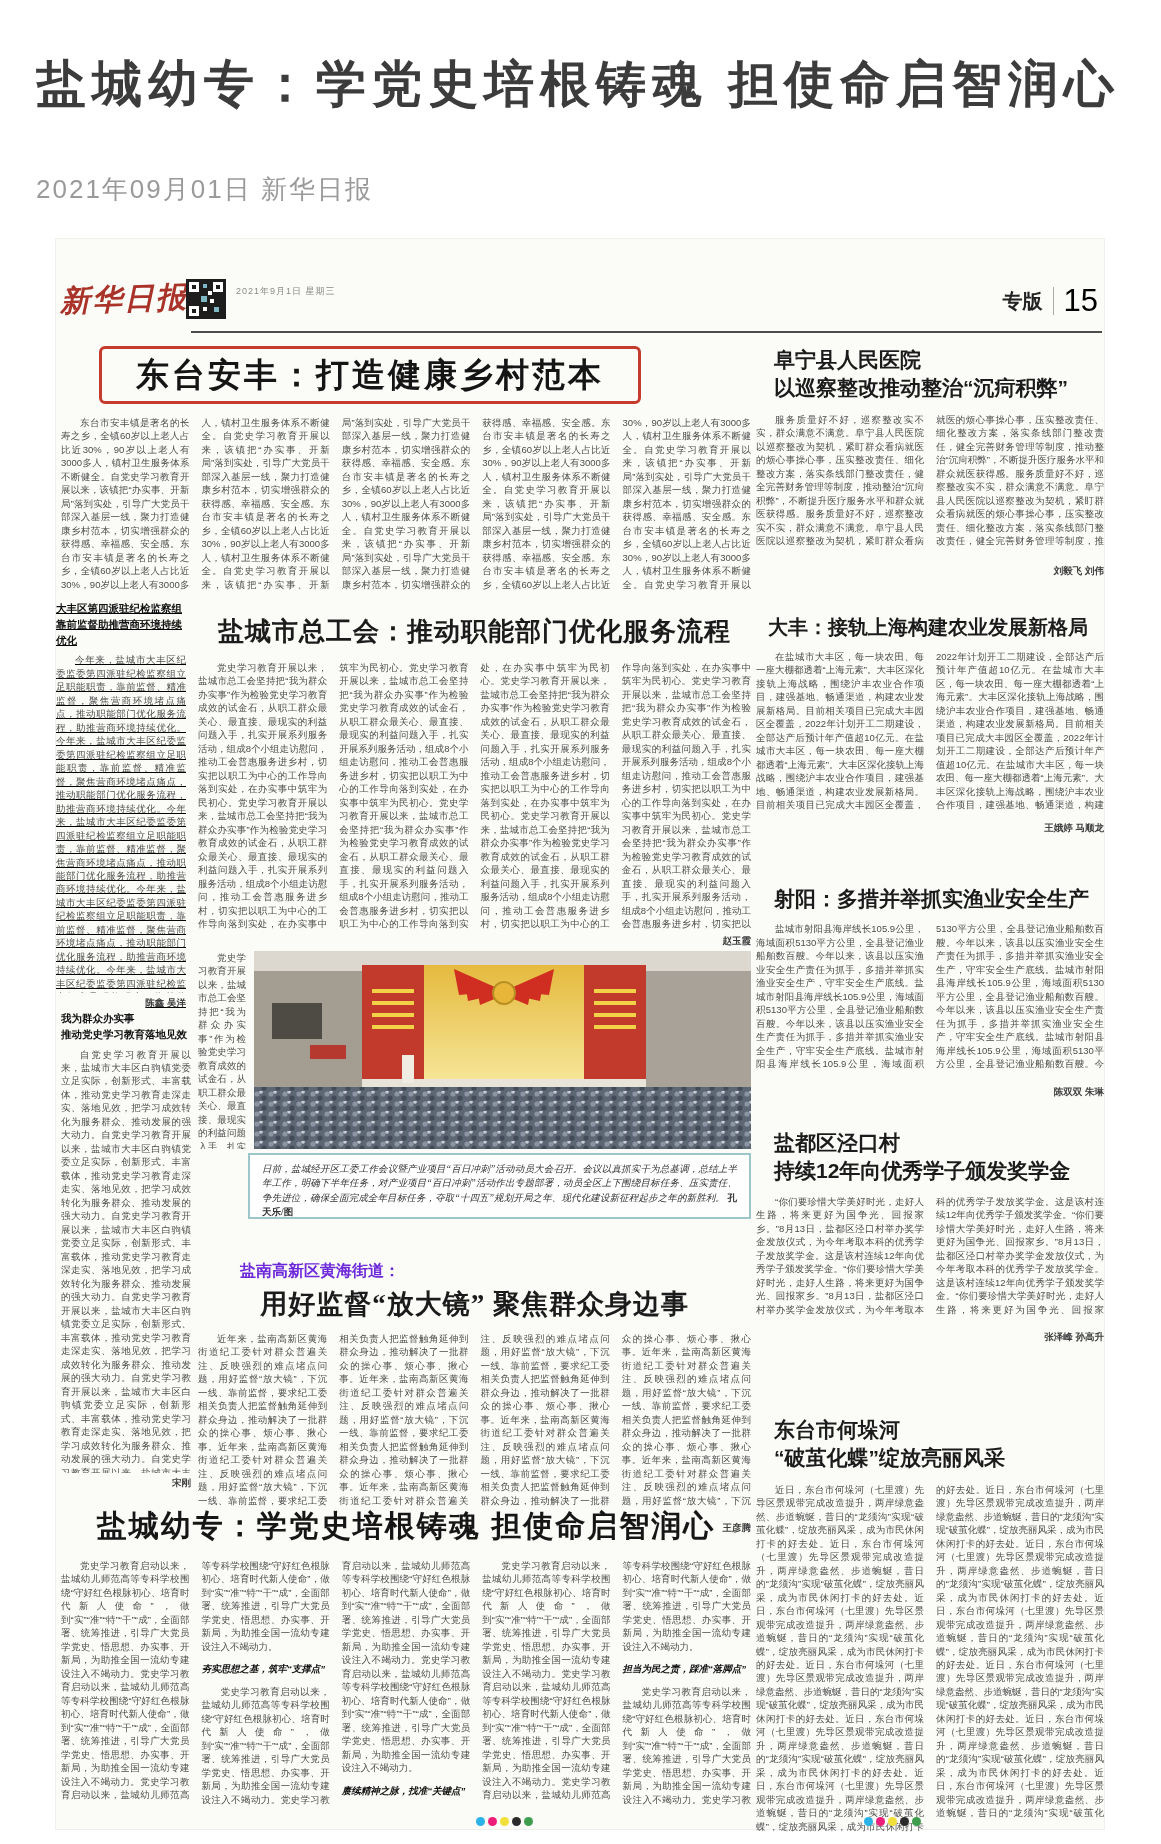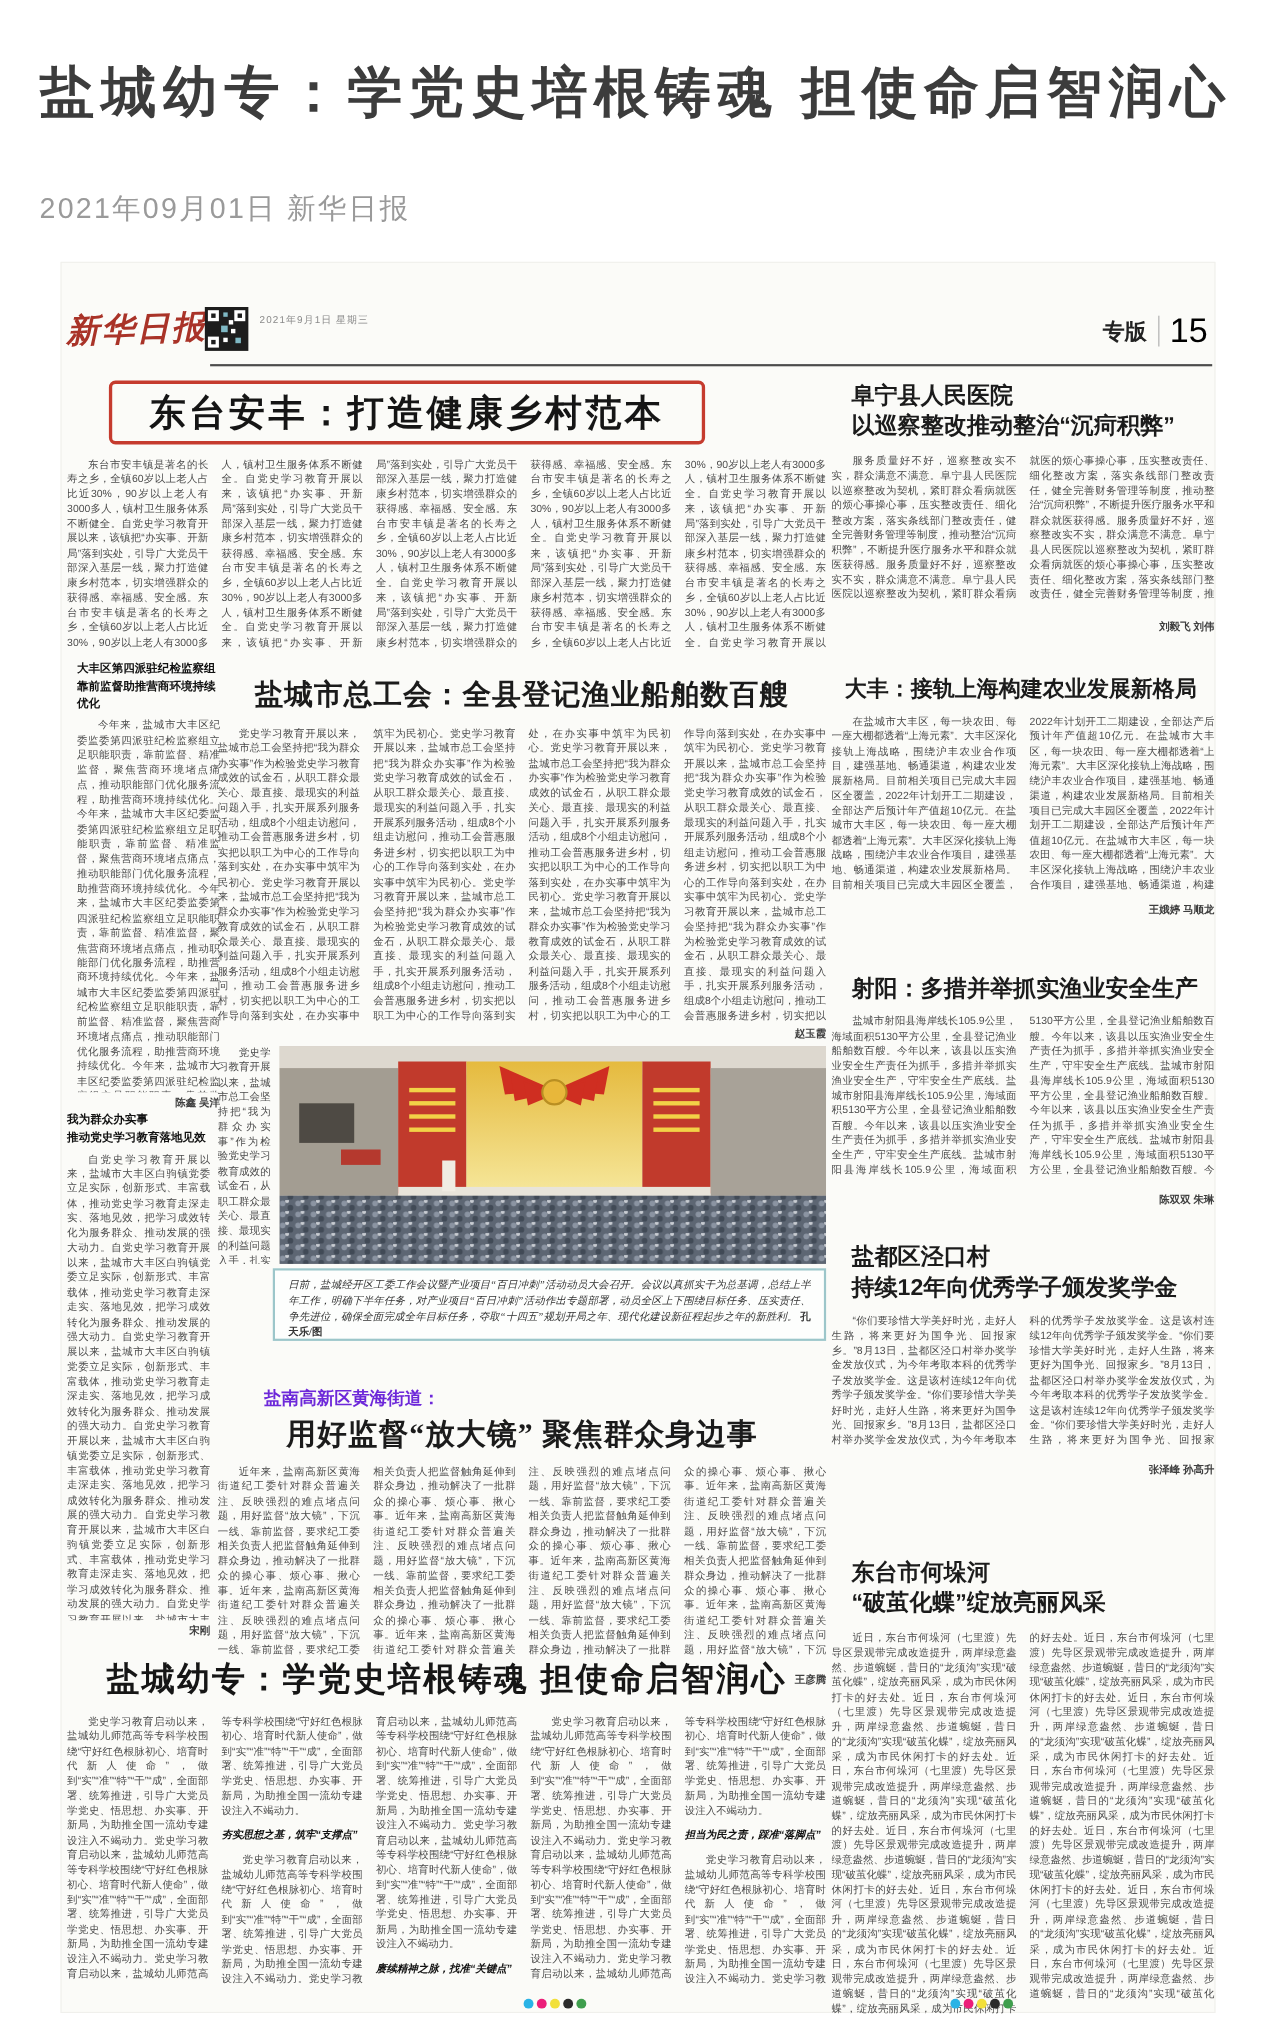--- a/index.html
+++ b/index.html
@@ -91,21 +91,21 @@
       <div class="hl-side">
         <div>阜宁县人民医院</div>
         <div>以巡察整改推动整治“沉疴积弊”</div>
       </div>
       <div class="body cols2" style="margin-top:10px;height:148px;">
         <p>服务质量好不好，巡察整改实不实，群众满意不满意。阜宁县人民医院以巡察整改为契机，紧盯群众看病就医的烦心事操心事，压实整改责任、细化整改方案，落实条线部门整改责任，健全完善财务管理等制度，推动整治“沉疴积弊”，不断提升医疗服务水平和群众就医获得感。服务质量好不好，巡察整改实不实，群众满意不满意。阜宁县人民医院以巡察整改为契机，紧盯群众看病就医的烦心事操心事，压实整改责任、细化整改方案，落实条线部门整改责任，健全完善财务管理等制度，推动整治“沉疴积弊”，不断提升医疗服务水平和群众就医获得感。服务质量好不好，巡察整改实不实，群众满意不满意。阜宁县人民医院以巡察整改为契机，紧盯群众看病就医的烦心事操心事，压实整改责任、细化整改方案，落实条线部门整改责任，健全完善财务管理等制度，推动整治“沉疴积弊”，不断提升医疗服务水平和群众就医获得感。服务质量好不好，巡察整改实不实，群众满意不满意。阜宁县人民医院以巡察整改为契机，紧盯群众看病就医的烦心事操心事，压实整改责任、细化整改方案，落实条线部门整改责任，健全完善财务管理等制度，推动整治“沉疴积弊”，不断提升医疗服务水平和群众就医获得感。</p>
       </div>
       <span class="byline body">刘毅飞  刘伟</span>
     </div>
 
-    <div class="abs" style="left:14px;top:362px;width:130px;height:400px;">
+    <div class="abs" style="left:0;top:362px;width:130px;height:400px;text-decoration:underline;">
       <div class="hl-colmn">
         <div>大丰区第四派驻纪检监察组</div>
         <div>靠前监督助推营商环境持续优化</div>
       </div>
       <div class="body" style="height:340px;">
         <p>今年来，盐城市大丰区纪委监委第四派驻纪检监察组立足职能职责，靠前监督、精准监督，聚焦营商环境堵点痛点，推动职能部门优化服务流程，助推营商环境持续优化。今年来，盐城市大丰区纪委监委第四派驻纪检监察组立足职能职责，靠前监督、精准监督，聚焦营商环境堵点痛点，推动职能部门优化服务流程，助推营商环境持续优化。今年来，盐城市大丰区纪委监委第四派驻纪检监察组立足职能职责，靠前监督、精准监督，聚焦营商环境堵点痛点，推动职能部门优化服务流程，助推营商环境持续优化。今年来，盐城市大丰区纪委监委第四派驻纪检监察组立足职能职责，靠前监督、精准监督，聚焦营商环境堵点痛点，推动职能部门优化服务流程，助推营商环境持续优化。今年来，盐城市大丰区纪委监委第四派驻纪检监察组立足职能职责，靠前监督、精准监督，聚焦营商环境堵点痛点，推动职能部门优化服务流程，助推营商环境持续优化。</p>
       </div>
       <span class="byline body">陈鑫  吴洋</span>
     </div>
 
@@ -114,21 +114,21 @@
         <div>我为群众办实事</div>
         <div>推动党史学习教育落地见效</div>
       </div>
       <div class="body" style="height:425px;">
         <p>自党史学习教育开展以来，盐城市大丰区白驹镇党委立足实际，创新形式、丰富载体，推动党史学习教育走深走实、落地见效，把学习成效转化为服务群众、推动发展的强大动力。自党史学习教育开展以来，盐城市大丰区白驹镇党委立足实际，创新形式、丰富载体，推动党史学习教育走深走实、落地见效，把学习成效转化为服务群众、推动发展的强大动力。自党史学习教育开展以来，盐城市大丰区白驹镇党委立足实际，创新形式、丰富载体，推动党史学习教育走深走实、落地见效，把学习成效转化为服务群众、推动发展的强大动力。自党史学习教育开展以来，盐城市大丰区白驹镇党委立足实际，创新形式、丰富载体，推动党史学习教育走深走实、落地见效，把学习成效转化为服务群众、推动发展的强大动力。自党史学习教育开展以来，盐城市大丰区白驹镇党委立足实际，创新形式、丰富载体，推动党史学习教育走深走实、落地见效，把学习成效转化为服务群众、推动发展的强大动力。自党史学习教育开展以来，盐城市大丰区白驹镇党委立足实际，创新形式、丰富载体，推动党史学习教育走深走实、落地见效，把学习成效转化为服务群众、推动发展的强大动力。</p>
       </div>
       <span class="byline body">宋刚</span>
     </div>
 
     <div class="abs" style="left:142px;top:375px;width:553px;height:337px;">
-      <div class="hl-serif" style="font-size:26px;letter-spacing:1px;">盐城市总工会：全县登记渔业船舶数百艘</div>
+      <div class="hl-serif" style="font-size:26px;letter-spacing:1px;">盐城市总工会：推动职能部门优化服务流程</div>
       <div class="body cols4" style="margin-top:12px;height:270px;">
         <p>党史学习教育开展以来，盐城市总工会坚持把“我为群众办实事”作为检验党史学习教育成效的试金石，从职工群众最关心、最直接、最现实的利益问题入手，扎实开展系列服务活动，组成8个小组走访慰问，推动工会普惠服务进乡村，切实把以职工为中心的工作导向落到实处，在办实事中筑牢为民初心。党史学习教育开展以来，盐城市总工会坚持把“我为群众办实事”作为检验党史学习教育成效的试金石，从职工群众最关心、最直接、最现实的利益问题入手，扎实开展系列服务活动，组成8个小组走访慰问，推动工会普惠服务进乡村，切实把以职工为中心的工作导向落到实处，在办实事中筑牢为民初心。党史学习教育开展以来，盐城市总工会坚持把“我为群众办实事”作为检验党史学习教育成效的试金石，从职工群众最关心、最直接、最现实的利益问题入手，扎实开展系列服务活动，组成8个小组走访慰问，推动工会普惠服务进乡村，切实把以职工为中心的工作导向落到实处，在办实事中筑牢为民初心。党史学习教育开展以来，盐城市总工会坚持把“我为群众办实事”作为检验党史学习教育成效的试金石，从职工群众最关心、最直接、最现实的利益问题入手，扎实开展系列服务活动，组成8个小组走访慰问，推动工会普惠服务进乡村，切实把以职工为中心的工作导向落到实处，在办实事中筑牢为民初心。党史学习教育开展以来，盐城市总工会坚持把“我为群众办实事”作为检验党史学习教育成效的试金石，从职工群众最关心、最直接、最现实的利益问题入手，扎实开展系列服务活动，组成8个小组走访慰问，推动工会普惠服务进乡村，切实把以职工为中心的工作导向落到实处，在办实事中筑牢为民初心。党史学习教育开展以来，盐城市总工会坚持把“我为群众办实事”作为检验党史学习教育成效的试金石，从职工群众最关心、最直接、最现实的利益问题入手，扎实开展系列服务活动，组成8个小组走访慰问，推动工会普惠服务进乡村，切实把以职工为中心的工作导向落到实处，在办实事中筑牢为民初心。党史学习教育开展以来，盐城市总工会坚持把“我为群众办实事”作为检验党史学习教育成效的试金石，从职工群众最关心、最直接、最现实的利益问题入手，扎实开展系列服务活动，组成8个小组走访慰问，推动工会普惠服务进乡村，切实把以职工为中心的工作导向落到实处，在办实事中筑牢为民初心。党史学习教育开展以来，盐城市总工会坚持把“我为群众办实事”作为检验党史学习教育成效的试金石，从职工群众最关心、最直接、最现实的利益问题入手，扎实开展系列服务活动，组成8个小组走访慰问，推动工会普惠服务进乡村，切实把以职工为中心的工作导向落到实处，在办实事中筑牢为民初心。党史学习教育开展以来，盐城市总工会坚持把“我为群众办实事”作为检验党史学习教育成效的试金石，从职工群众最关心、最直接、最现实的利益问题入手，扎实开展系列服务活动，组成8个小组走访慰问，推动工会普惠服务进乡村，切实把以职工为中心的工作导向落到实处，在办实事中筑牢为民初心。党史学习教育开展以来，盐城市总工会坚持把“我为群众办实事”作为检验党史学习教育成效的试金石，从职工群众最关心、最直接、最现实的利益问题入手，扎实开展系列服务活动，组成8个小组走访慰问，推动工会普惠服务进乡村，切实把以职工为中心的工作导向落到实处，在办实事中筑牢为民初心。</p>
       </div>
       <span class="byline body">赵玉霞</span>
     </div>
 
     <div class="abs body" style="left:142px;top:712px;width:48px;height:198px;">
       <p>党史学习教育开展以来，盐城市总工会坚持把“我为群众办实事”作为检验党史学习教育成效的试金石，从职工群众最关心、最直接、最现实的利益问题入手，扎实开展系列服务活动，组成8个小组走访慰问，推动工会普惠服务进乡村，切实把以职工为中心的工作导向落到实处，在办实事中筑牢为民初心。党史学习教育开展以来，盐城市总工会坚持把“我为群众办实事”作为检验党史学习教育成效的试金石，从职工群众最关心、最直接、最现实的利益问题入手，扎实开展系列服务活动，组成8个小组走访慰问，推动工会普惠服务进乡村，切实把以职工为中心的工作导向落到实处，在办实事中筑牢为民初心。</p>
     </div>
     <svg class="abs" style="left:198px;top:712px;" width="497" height="198" viewBox="0 0 497 198">

